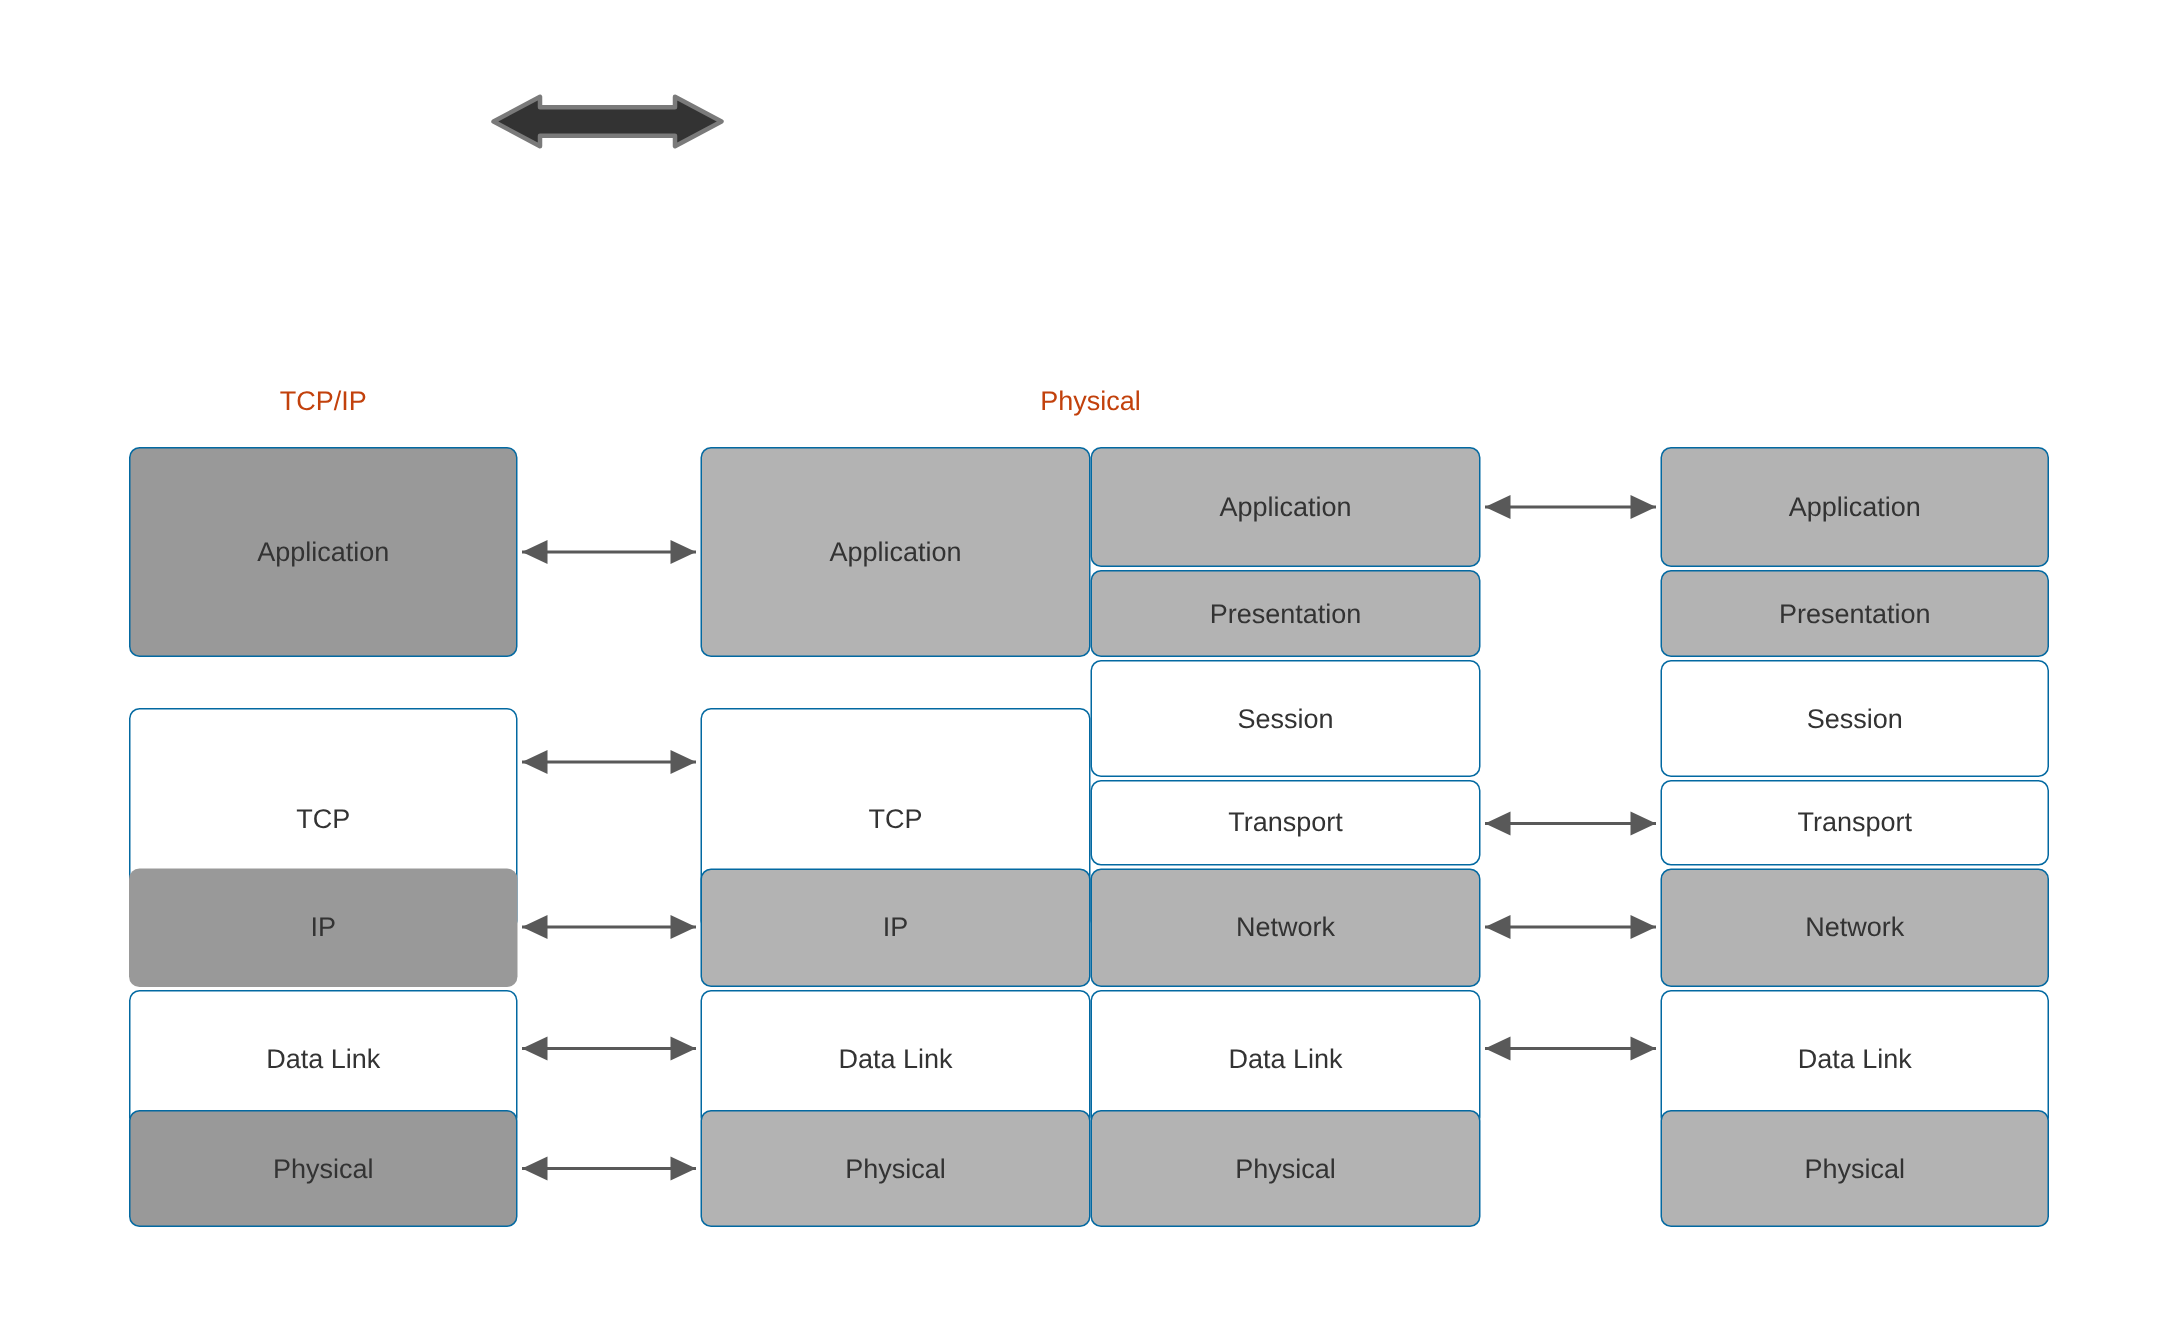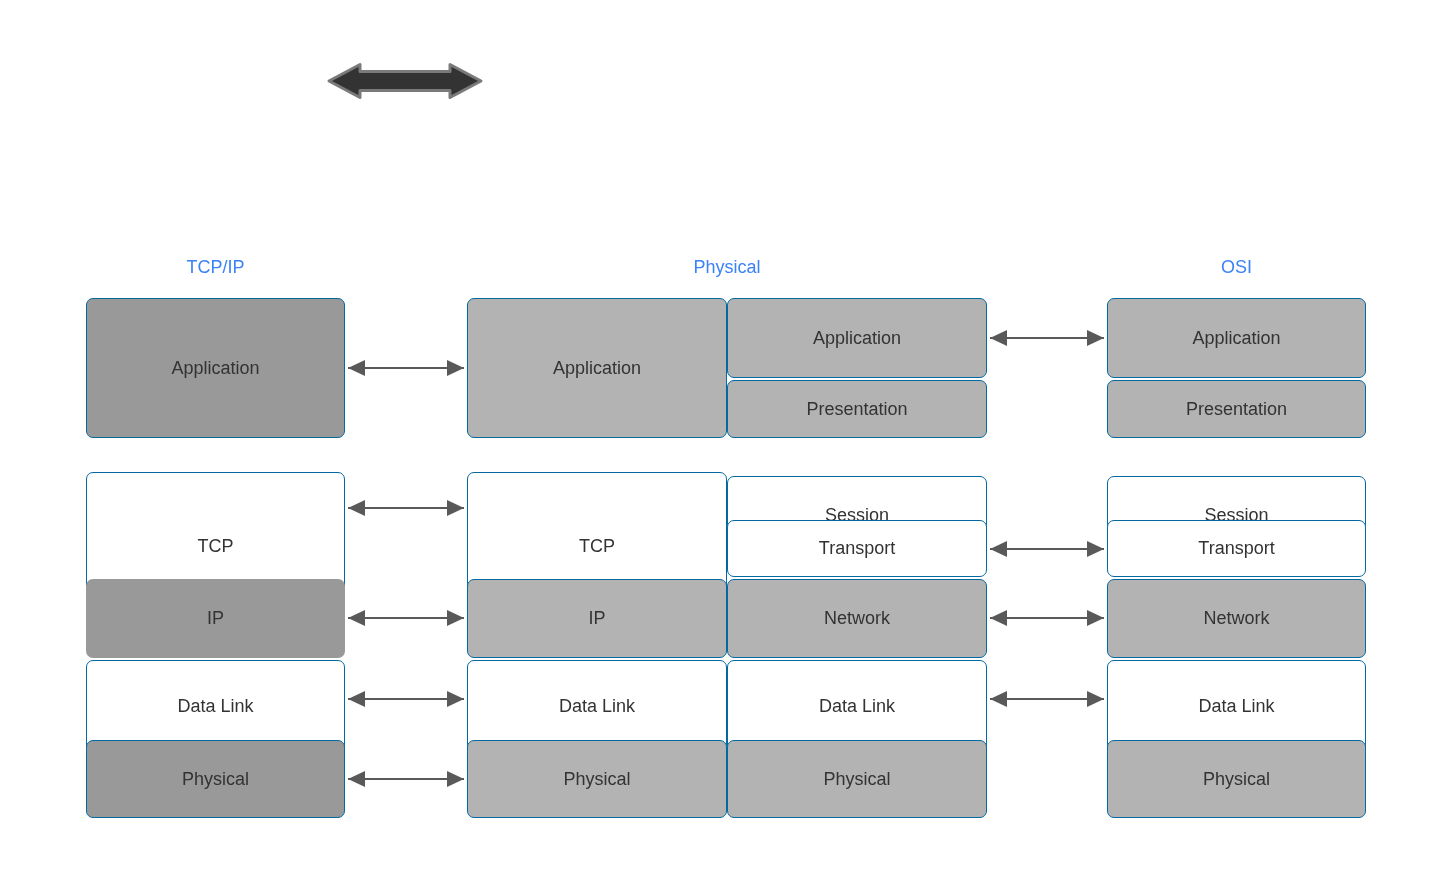--- a/index.html
+++ b/index.html
@@ -14,21 +14,21 @@
   }
 
   
   .hdr {
     position: absolute;
     top: 254px;
     height: 26px;
     line-height: 26px;
     text-align: center;
     font-size: 18px;
-    color: #3b82f6;
+    color: #c2410c;
   }
   .h1 { left: 86px;  width: 259px; }
   .h2 { left: 467px; width: 520px; }
   .h3 { left: 1107px; width: 259px; }
 
   
   .box {
     position: absolute;
     box-sizing: border-box;
     border: 1px solid #0369a1;
@@ -52,21 +52,21 @@
 
   
   .r1 { top: 298px; height: 140px; }
   .r2 { top: 440px; height: 149px; margin-top: 32px; }
   .r3 { top: 579px; height: 79px; }
   .r4 { top: 660px; height: 92px; }
   .r5 { top: 740px; height: 78px; }
   
   .r1a { top: 298px; height: 80px; }
   .r1b { top: 380px; height: 58px; }
-  .r2a { top: 440px; height: 78px; margin-top: 36px; }
+  .r2a { top: 440px; height: 78px; }
   .r2b { top: 520px; height: 57px; }
 
   
   .darrow {
     position: absolute;
     height: 2px;
     background: #595959;
   }
   .darrow::before {
     content: "";
@@ -102,21 +102,20 @@
 <body>
 
 <div class="canvas">
 
   <svg class="thick-arrow" viewBox="0 0 158 38" aria-hidden="true">
     <path d="M3 19 L34 2.5 L34 9.5 L124 9.5 L124 2.5 L155 19 L124 35.5 L124 28.5 L34 28.5 L34 35.5 Z" fill="#333333" stroke="#7a7a7a" stroke-width="3" stroke-linejoin="round"></path>
   </svg>
 
   <div class="hdr h1">TCP/IP</div>
   <div class="hdr h2">Physical</div>
-  <div class="hdr h3">OSI</div>
 
   <div class="box c1 r1 fill-dark">Application</div>
   <div class="box c1 r2 fill-white">TCP</div>
   <div class="box c1 r3 fill-dark noborder">IP</div>
   <div class="box c1 r4 fill-white">Data Link</div>
   <div class="box c1 r5 fill-dark">Physical</div>
 
   <div class="box c2a r1 fill-gray">Application</div>
   <div class="box c2a r2 fill-white">TCP</div>
   <div class="box c2a r3 fill-gray">IP</div>

